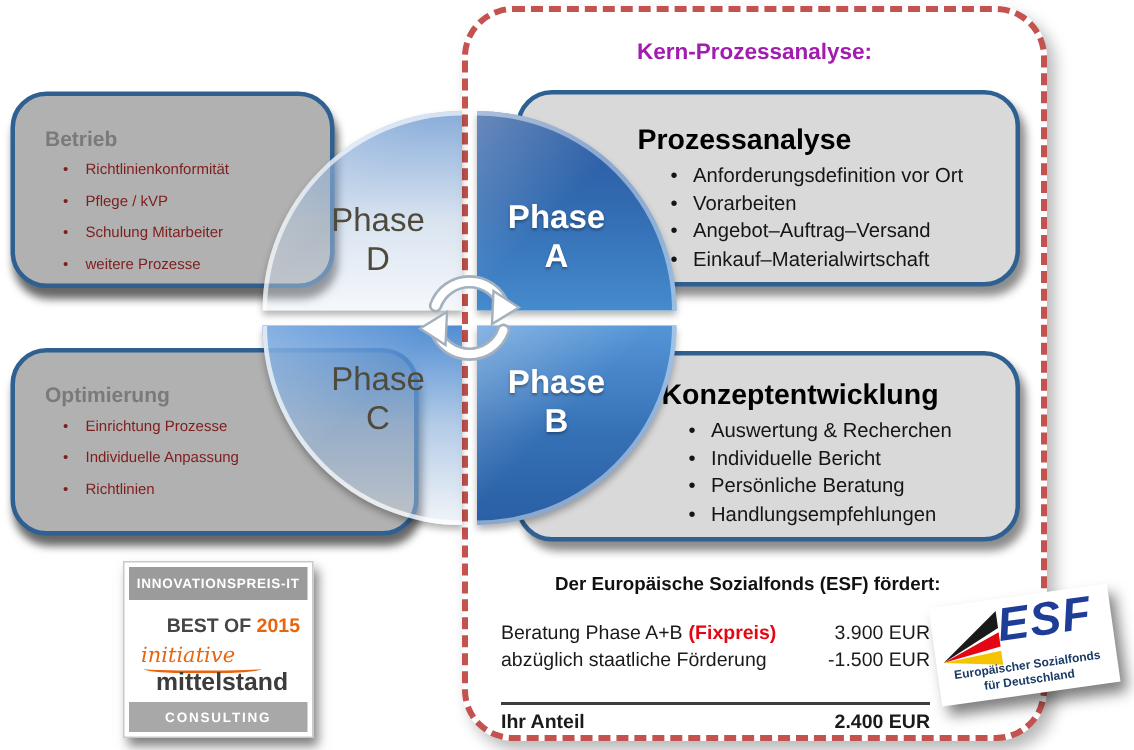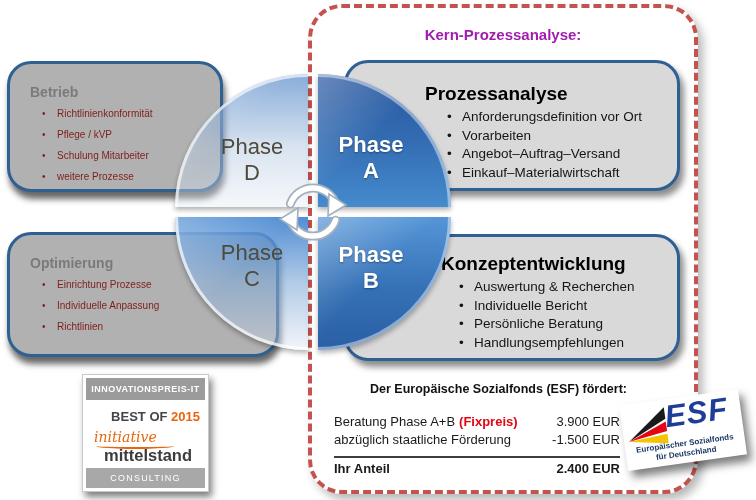--- a/index.html
+++ b/index.html
@@ -67,39 +67,39 @@
 
   .cycle{position:absolute;left:271px;top:170px;width:84px;height:84px;z-index:6;}
 
   
   .funding{position:absolute;left:22px;top:374px;width:290px;z-index:2;}
   .funding-title{font-weight:bold;font-size:12.5px;color:#111;margin-bottom:17px;white-space:nowrap;margin-left:36px;}
   .frow{display:flex;justify-content:space-between;align-items:baseline;
         font-size:13px;color:#1a1a1a;line-height:18px;width:286px;}
   .frow .lbl{white-space:nowrap;}
   .frow .amt{white-space:nowrap;}
-  .frow-underline{border-bottom:2px solid #3d3d3d;padding-bottom:7px;}
+  .frow-underline{border-bottom:2px solid #3d3d3d;padding-bottom:19px;}
   .frow-bold{font-weight:bold;padding-top:2px;}
   .highlight{color:#e30613;font-weight:bold;margin-left:4px;}
 
   
   .badge{position:absolute;left:82px;top:374px;width:127px;height:118px;background:#fff;
         border:1px solid #c9c9c9;box-shadow:3px 5px 7px rgba(0,0,0,0.5);z-index:2;
         box-sizing:border-box;padding:3px;display:flex;flex-direction:column;}
   .badge-header{background:#9b9b9b;color:#fff;font-size:9px;font-weight:bold;
         letter-spacing:0.5px;text-align:center;padding:6px 0;}
   .badge-body{flex:1;position:relative;overflow:hidden;}
   .bestof{text-align:right;padding:9px 5px 0 0;font-size:13px;font-weight:bold;color:#454545;}
   .bestof .year{color:#e8650d;}
   .initiative{font-family:"DejaVu Serif",serif;font-style:italic;color:#e8650d;
         font-size:14px;margin:5px 0 0 8px;}
   .initiative-swoosh{width:78px;height:4px;border-bottom:2px solid #e8650d;
         border-radius:50%;margin:-2px 0 0 10px;}
   .mittelstand{font-size:16.5px;font-weight:bold;color:#3c3c3c;margin:-3px 0 0 18px;}
-  .badge-footer{background:#a8a8a8;color:#fff;font-size:9px;font-weight:normal;
+  .badge-footer{background:#a8a8a8;color:#fff;font-size:9px;font-weight:bold;
         letter-spacing:1.2px;text-align:center;padding:5px 0;}
 
   
   .esf-card{position:absolute;left:623px;top:397px;width:120px;height:66px;background:#fff;
         transform:rotate(-8deg);box-shadow:4px 7px 9px rgba(0,0,0,0.5);z-index:6;}
   .esf-chevron{position:absolute;left:4px;top:6px;}
   .esf-acronym{position:absolute;left:44px;top:0px;font-size:31px;font-weight:bold;
         font-style:italic;color:#1e3d96;letter-spacing:1px;}
   .esf-sub{position:absolute;left:0;width:100%;text-align:center;font-size:8px;
         font-weight:bold;color:#1b3a66;line-height:9px;}

